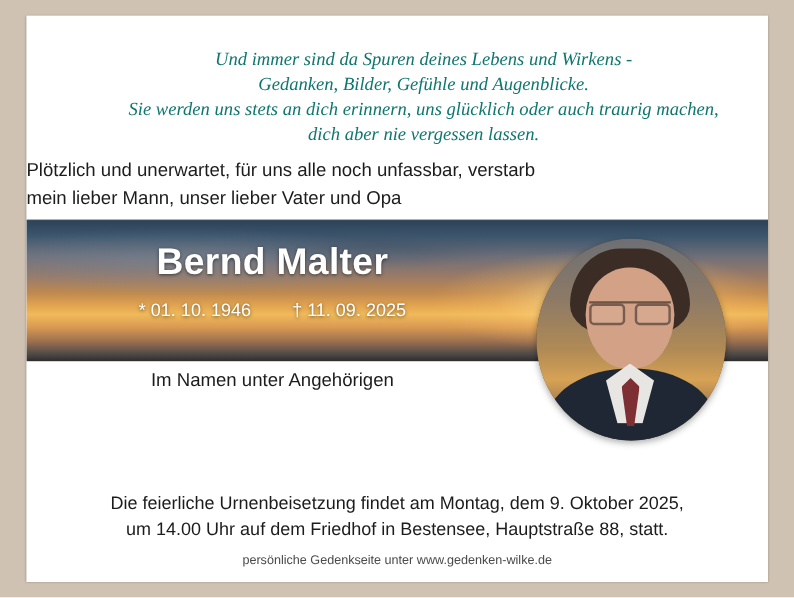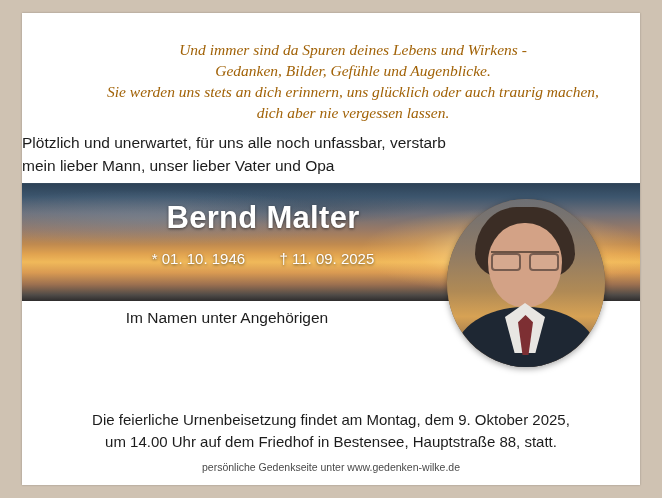--- a/index.html
+++ b/index.html
@@ -77,21 +77,21 @@
   .quote {
     position: absolute;
     left: 0;
     right: 0;
     top: 26px;
     text-align: center;
     font-family: "Liberation Serif", serif;
     font-style: italic;
     font-size: 15.5px;
     line-height: 21px;
-    color: #a16207;
+    color: #0f766e;
     padding-left: 44px;
   }
   .intro {
     position: absolute;
     left: 0;
     right: 0;
     top: 118px;
     text-align: left;
     font-family: "Liberation Sans", sans-serif;
     font-size: 15.5px;
@@ -99,21 +99,20 @@
     color: #1c1c1c;
   }
   
   .name-block {
     position: absolute;
     left: 0;
     top: 186px;
     width: 410px;
     text-align: center;
     color: #ffffff;
-    margin-left: 36px;
   }
   .name {
     font-size: 31px;
     font-weight: bold;
     letter-spacing: .3px;
     line-height: 38px;
     text-shadow: 0 1px 3px rgba(0,0,0,.55);
   }
   .dates {
     margin-top: 12px;

